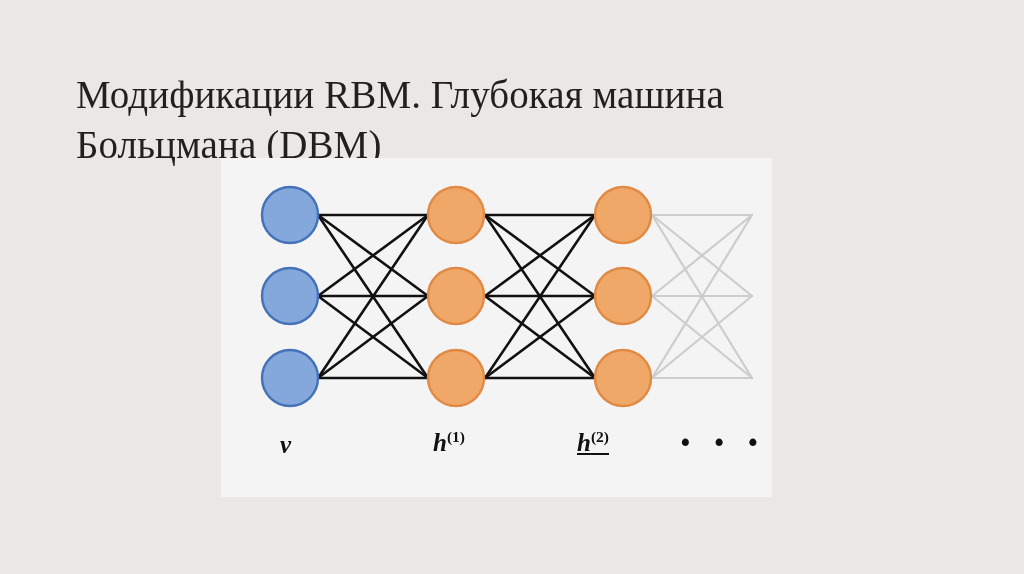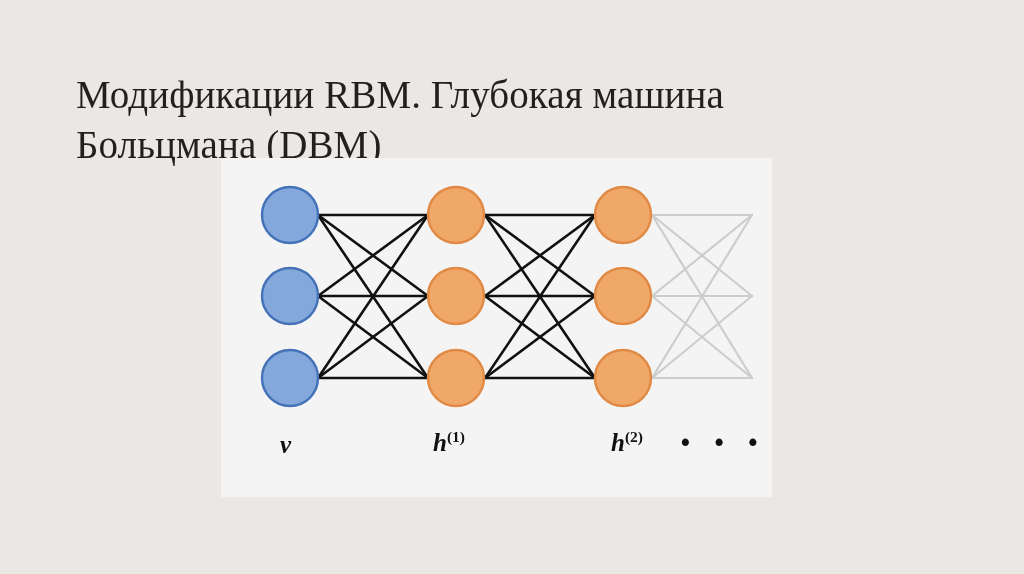--- a/index.html
+++ b/index.html
@@ -61,21 +61,21 @@
   }
   .layer-label sup {
     font-size: 0.62em;
     font-style: normal;
     font-weight: bold;
     vertical-align: super;
     line-height: 0;
   }
   #label-v  { left: 59px;  top: 274px; }
   #label-h1 { left: 212px; top: 272px; font-family: Liberation Serif, serif; }
-  #label-h2 { left: 390px; top: 272px; }
+  #label-h2 { left: 356px; top: 272px; text-decoration: underline; }
   #label-dots {
     position: absolute;
     left: 460px;
     top: 272px;
     font-size: 25px;
     font-weight: bold;
     color: #111111;
     letter-spacing: 9px;
     font-family: "Liberation Sans", "DejaVu Sans", sans-serif;
     line-height: 1;

